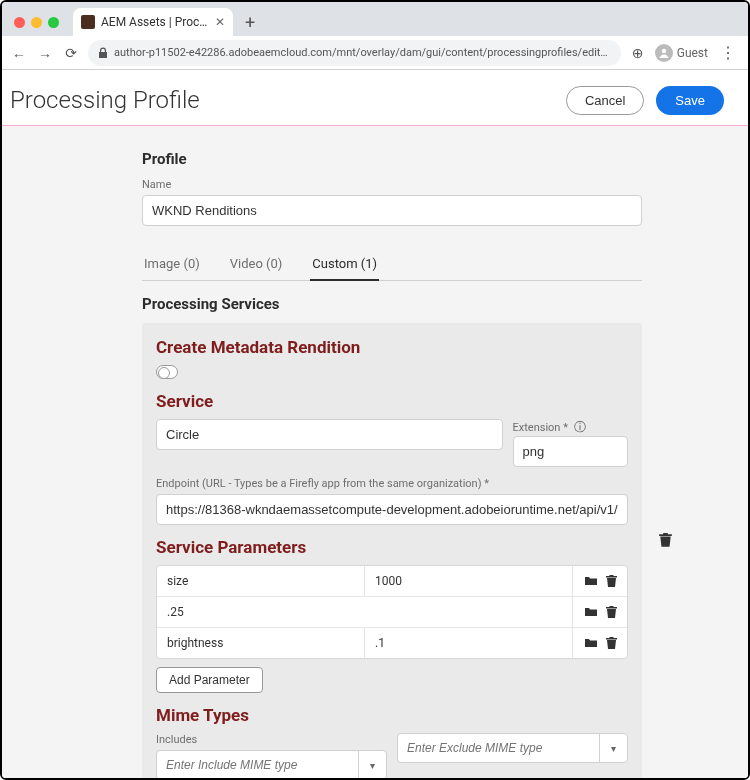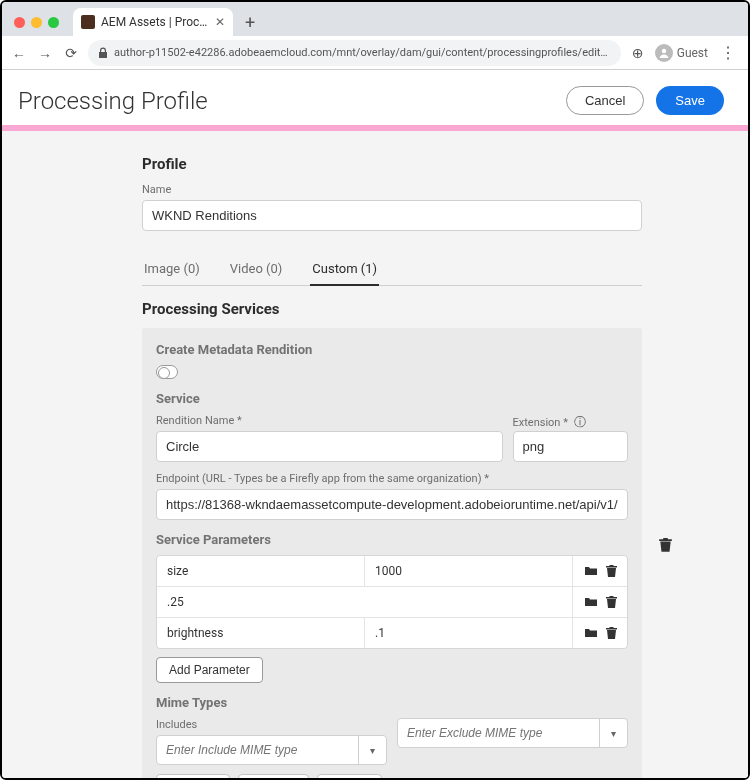--- a/index.html
+++ b/index.html
@@ -43,22 +43,22 @@
   }
   .lock { margin-right:6px; color:#555; }
   .addr-text { white-space:nowrap; overflow:hidden; text-overflow:ellipsis; flex:1;}
   .guest { display:flex; align-items:center; gap:4px; font-size:12px; color:#666;}
   .guest .avatar { width:18px;height:18px;border-radius:50%;background:#bbb;display:flex;align-items:center;justify-content:center;}
   .menu-dots { color:#555; padding:0 4px;}
 
   
   .page { background:#fff; height:calc(780px - 72px); overflow:hidden; }
   .header {
-    display:flex; align-items:center; justify-content:space-between;
-    padding:16px 24px 10px 16px; border-bottom:6px solid #f9a8d4;
+    display:flex; justify-content:space-between;
+    padding:16px 24px 10px 8px; border-bottom:1px solid #f9a8d4;
   }
   .header h1 { font-size:24px; font-weight:300; color:#333; }
   .btn {
     border-radius:16px; padding:6px 18px; font-size:13px; cursor:pointer;
     border:1px solid transparent;
   }
   .btn-cancel { background:#fff; border:1px solid #999; color:#333; margin-right:8px;}
   .btn-save { background:#1473e6; color:#fff; }
   .btn-outline { background:#fff; border:1px solid #999; color:#333; }
   .btn-add-param { border-radius:4px; padding:5px 12px; font-size:12px;}
@@ -72,21 +72,21 @@
     width:100%; border:1px solid #d0d0d0; border-radius:4px; padding:7px 9px;
     font-size:13px; color:#333; background:#fff;
   }
   .profile-block { width:500px; margin-left:140px; }
 
   .tabs { display:flex; gap:26px; border-bottom:1px solid #d0d0d0; margin-top:22px; margin-bottom:14px; width:500px;}
   .tab-item { font-size:13px; color:#6e6e6e; padding:8px 2px; cursor:pointer; }
   .tab-item.active { color:#2c2c2c; border-bottom:2px solid #2c2c2c; margin-bottom:-1px;}
 
   .panel { background:#eaeaea; border-radius:2px; padding:14px; width:500px; position:relative;}
-  .sub-title { font-size:13px; font-weight:700; color:#737373; margin-bottom:8px;}
+  .sub-title { font-size:17px; font-weight:700; color:#7f1d1d; margin-bottom:8px;}
   .toggle {
     width:22px;height:14px;border:1px solid #999;border-radius:8px;position:relative;background:#fff;
   }
   .toggle::after{
     content:"";position:absolute;left:1px;top:1px;width:10px;height:10px;border-radius:50%;
     background:#fff;border:1px solid #999;
   }
   .row { display:flex; gap:10px; }
   .col { flex:1; }
   .info-ico { color:#555; font-size:12px;}
@@ -185,21 +185,20 @@
       <div class="section-title">Processing Services</div>
 
       <div class="panel">
         <div class="sub-title">Create Metadata Rendition</div>
         <div class="toggle"></div>
 
         <div class="sub-title" style="margin-top:12px;">Service</div>
 
         <div class="row">
           <div class="col" style="flex:3;">
-            <label class="field-label">Rendition Name *</label>
             <input class="text-input" value="Circle" style="">
           </div>
           <div class="col" style="flex:1;">
             <div style="display:flex;align-items:center;gap:6px;">
               <label class="field-label" style="margin-bottom:0">Extension *</label>
               <span class="info-ico">ⓘ</span>
             </div>
             <input class="text-input" value="png" style="">
           </div>
         </div>

